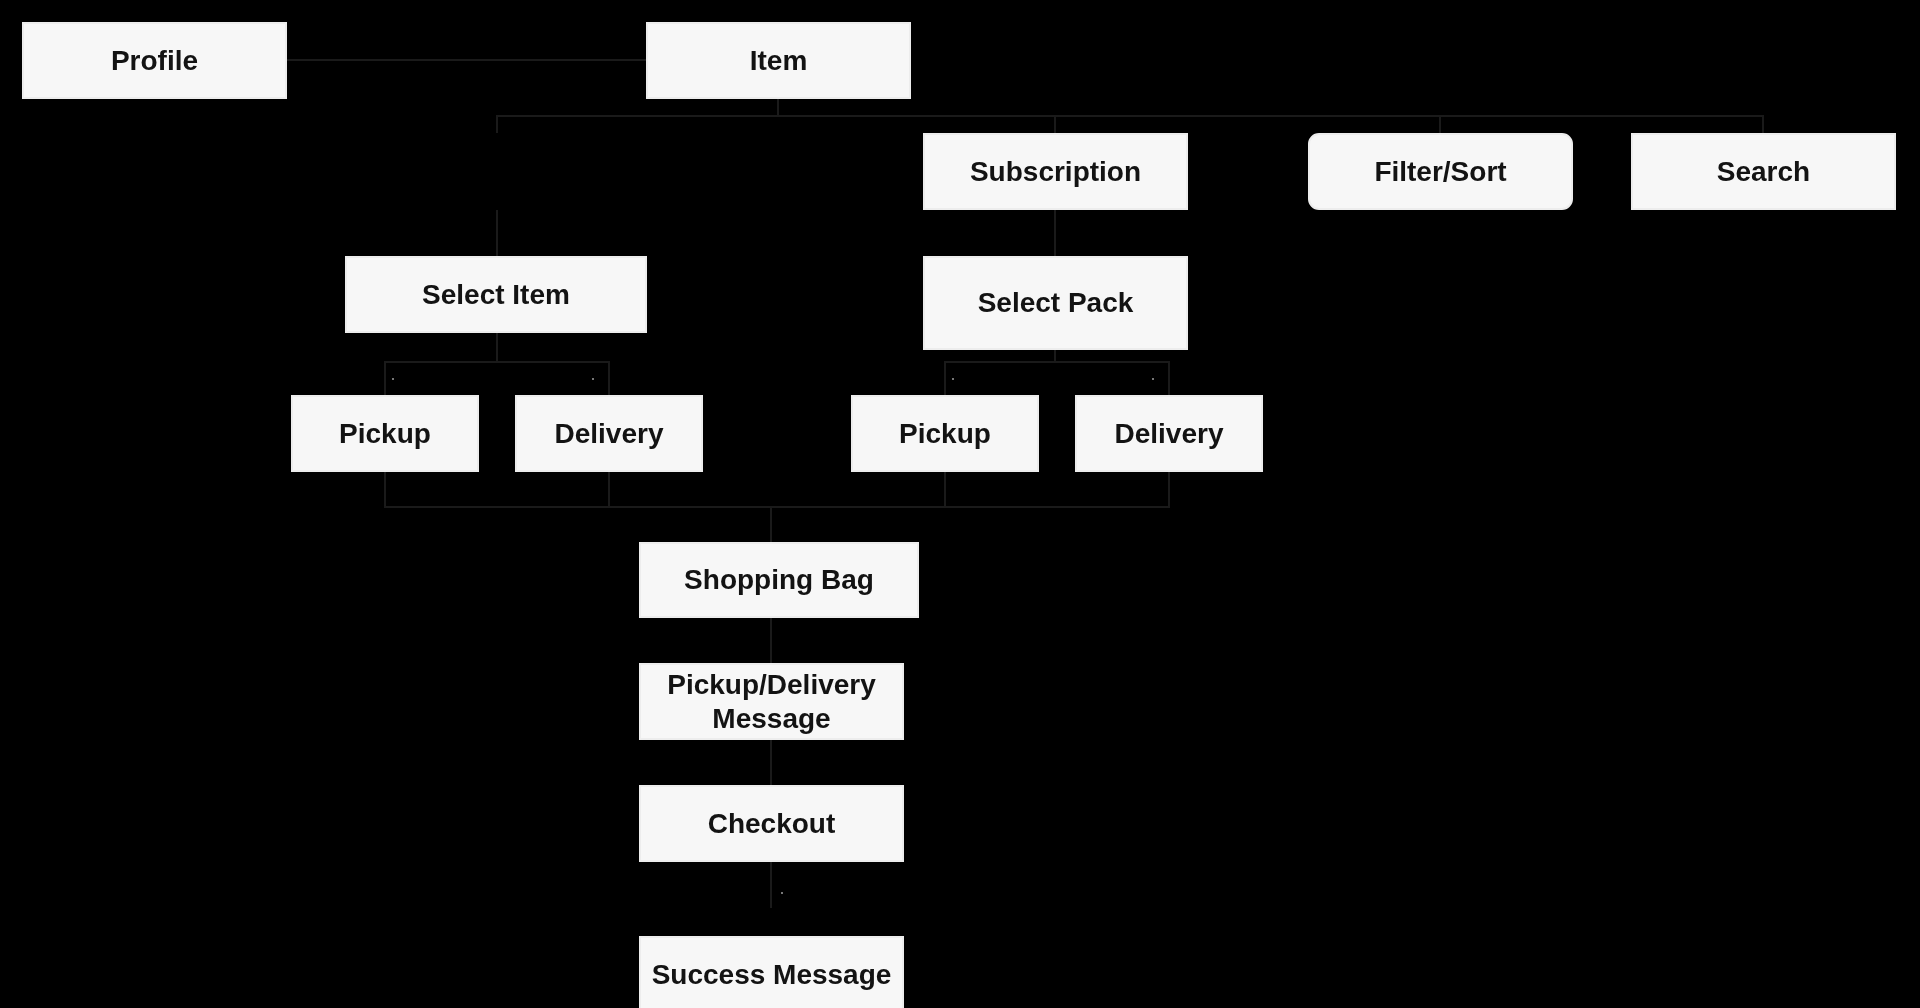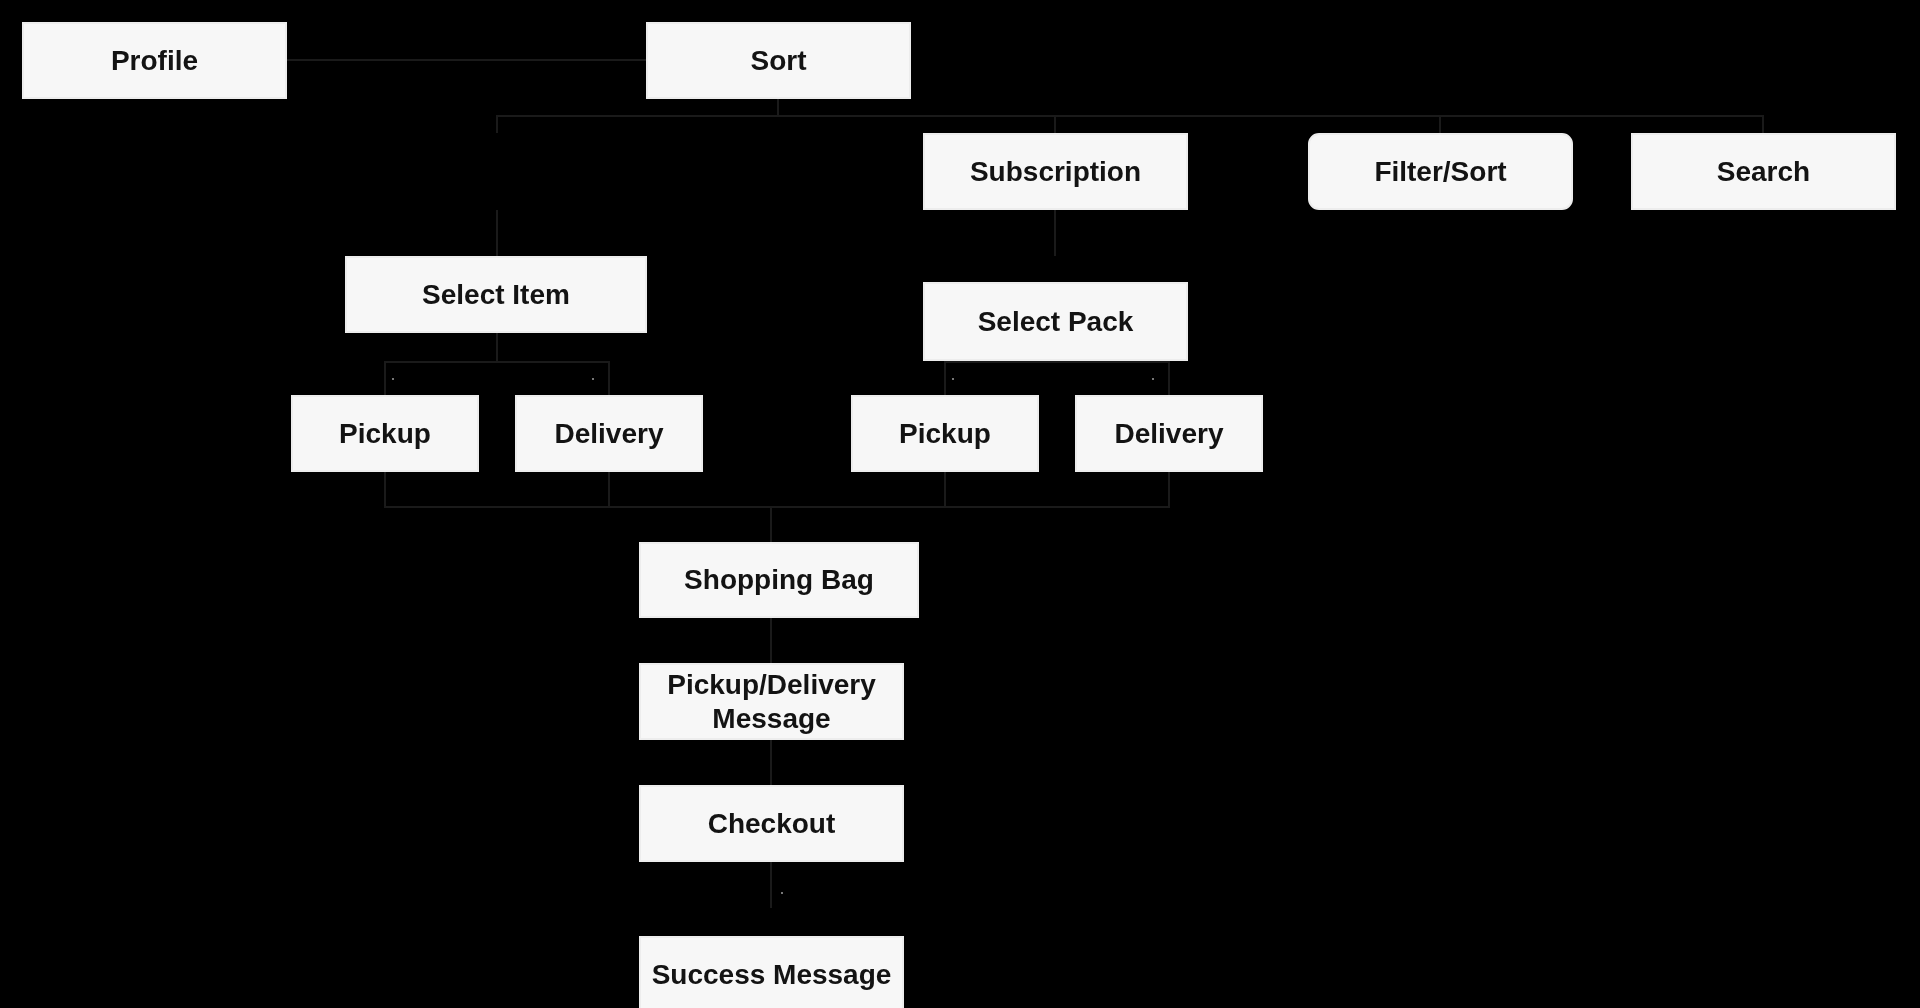--- a/index.html
+++ b/index.html
@@ -80,37 +80,37 @@
       <rect x="1152" y="378" width="2" height="2"></rect>
       <rect x="1039" y="137" width="2" height="2"></rect>
       <rect x="781" y="892" width="2" height="2"></rect>
     </g>
   </svg>
 
   <div class="node" style="left:22px;  top:22px;  width:265px; height:77px;">
     <span>Profile</span>
   </div>
   <div class="node" style="left:646px; top:22px;  width:265px; height:77px;">
-    <span>Sort</span>
+    <span>Item</span>
   </div>
 
   <div class="node" style="left:923px; top:133px; width:265px; height:77px;">
     <span>Subscription</span>
   </div>
   <div class="node" style="left:1308px; top:133px; width:265px; height:77px;border-radius:11px;">
     <span>Filter/Sort</span>
   </div>
   <div class="node" style="left:1631px; top:133px; width:265px; height:77px;">
     <span>Search</span>
   </div>
 
   <div class="node" style="left:345px; top:256px; width:302px; height:77px;">
     <span>Select Item</span>
   </div>
-  <div class="node" style="left:923px; top:256px; width:265px; height:79px;margin-top:26px;">
+  <div class="node" style="left:923px; top:256px; width:265px; height:94px;">
     <span>Select Pack</span>
   </div>
 
   <div class="node" style="left:291px; top:395px; width:188px; height:77px;">
     <span>Pickup</span>
   </div>
   <div class="node" style="left:515px; top:395px; width:188px; height:77px;">
     <span>Delivery</span>
   </div>
   <div class="node" style="left:851px; top:395px; width:188px; height:77px;">

